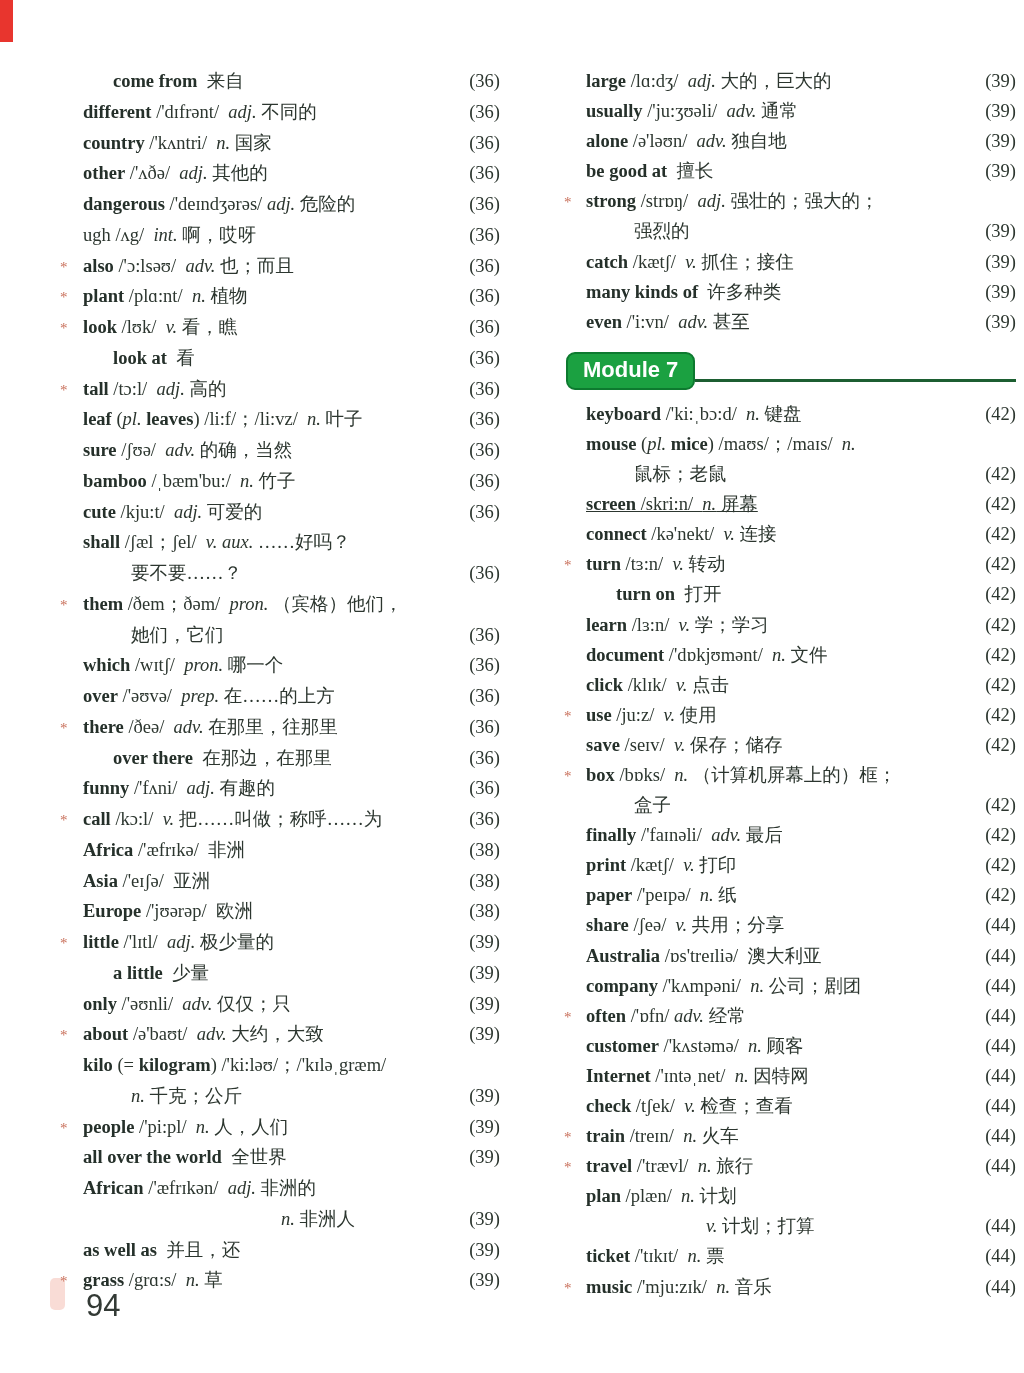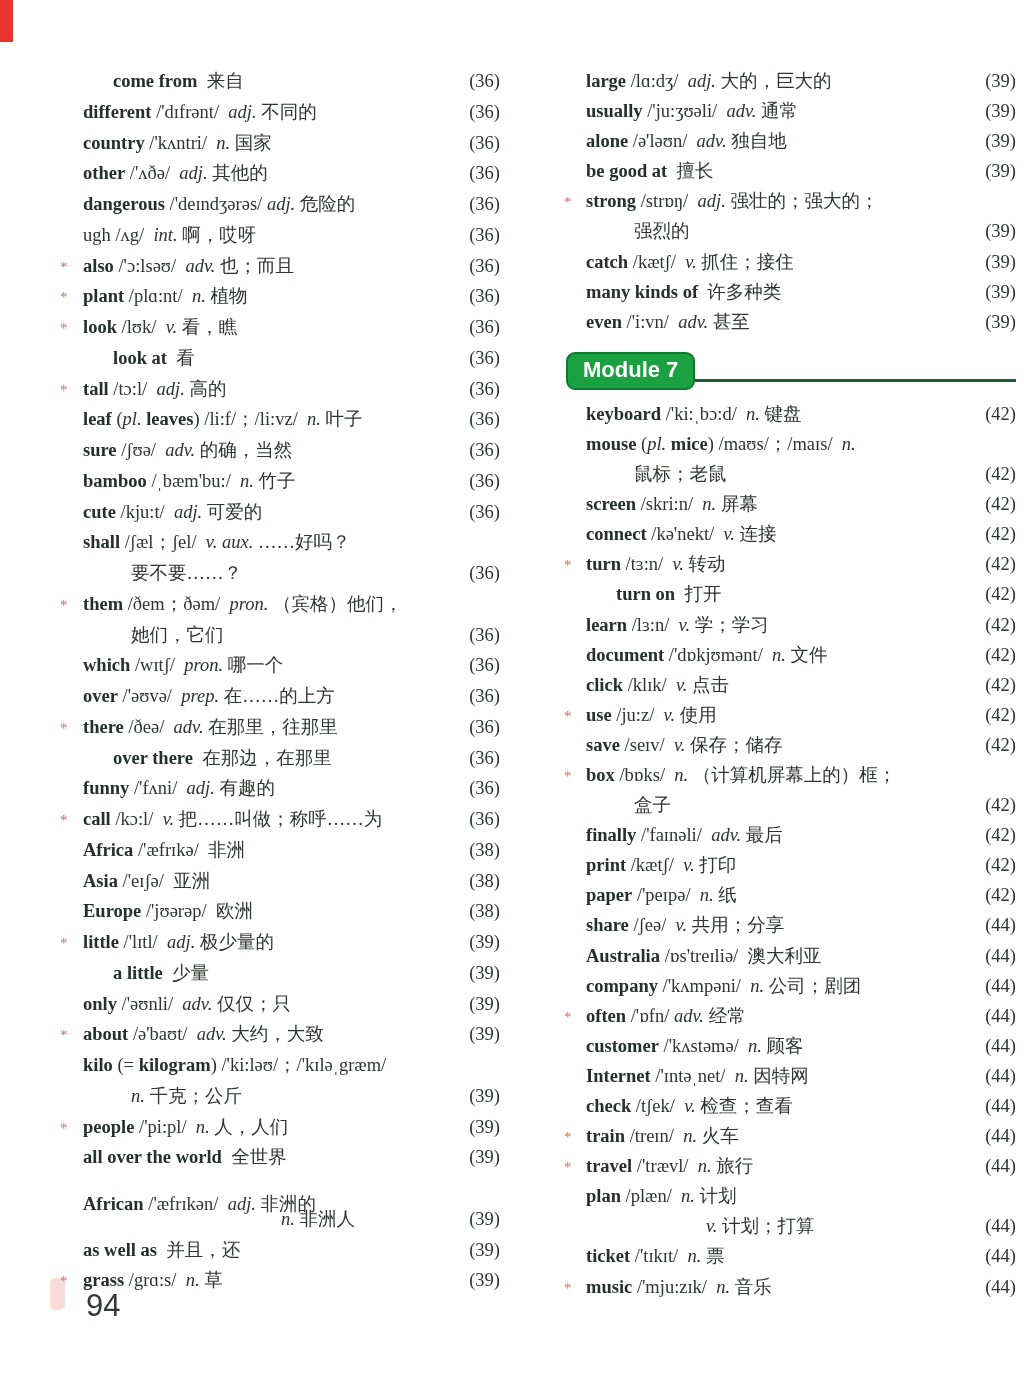--- a/index.html
+++ b/index.html
@@ -69,21 +69,21 @@
       <div class="row"><span class="star"></span><span class="content" style="padding-left: 0px;"><span class="p-b">Asia</span><span class="p-r"> /'eɪʃə/  亚洲</span></span><span class="pagenum">(38)</span></div>
       <div class="row"><span class="star"></span><span class="content" style="padding-left: 0px;"><span class="p-b">Europe</span><span class="p-r"> /'jʊərəp/  欧洲</span></span><span class="pagenum">(38)</span></div>
       <div class="row"><span class="star">*</span><span class="content" style="padding-left: 0px;"><span class="p-b">little</span><span class="p-r"> /'lɪtl/  </span><span class="p-i">adj.</span><span class="p-r"> 极少量的</span></span><span class="pagenum">(39)</span></div>
       <div class="row"><span class="star"></span><span class="content" style="padding-left: 30px;"><span class="p-b">a little</span><span class="p-r">  少量</span></span><span class="pagenum">(39)</span></div>
       <div class="row"><span class="star"></span><span class="content" style="padding-left: 0px;"><span class="p-b">only</span><span class="p-r"> /'əʊnli/  </span><span class="p-i">adv.</span><span class="p-r"> 仅仅；只</span></span><span class="pagenum">(39)</span></div>
       <div class="row"><span class="star">*</span><span class="content" style="padding-left: 0px;"><span class="p-b">about</span><span class="p-r"> /ə'baʊt/  </span><span class="p-i">adv.</span><span class="p-r"> 大约，大致</span></span><span class="pagenum">(39)</span></div>
       <div class="row"><span class="star"></span><span class="content" style="padding-left: 0px;"><span class="p-b">kilo</span><span class="p-r"> (= </span><span class="p-b">kilogram</span><span class="p-r">) /'ki:ləʊ/；/'kɪləˌgræm/</span></span><span class="pagenum"></span></div>
       <div class="row"><span class="star"></span><span class="content" style="padding-left: 48px;"><span class="p-i">n.</span><span class="p-r"> 千克；公斤</span></span><span class="pagenum">(39)</span></div>
       <div class="row"><span class="star">*</span><span class="content" style="padding-left: 0px;"><span class="p-b">people</span><span class="p-r"> /'pi:pl/  </span><span class="p-i">n.</span><span class="p-r"> 人，人们</span></span><span class="pagenum">(39)</span></div>
       <div class="row"><span class="star"></span><span class="content" style="padding-left: 0px;"><span class="p-b">all over the world</span><span class="p-r">  全世界</span></span><span class="pagenum">(39)</span></div>
-      <div class="row"><span class="star"></span><span class="content" style="padding-left: 0px; margin-top: 16px;"><span class="p-b">African</span><span class="p-r"> /'æfrɪkən/  </span><span class="p-i">adj.</span><span class="p-r"> 非洲的</span></span><span class="pagenum"></span></div>
+      <div class="row"><span class="star"></span><span class="content" style="padding-left: 0px;"><span class="p-b">African</span><span class="p-r"> /'æfrɪkən/  </span><span class="p-i">adj.</span><span class="p-r"> 非洲的</span></span><span class="pagenum"></span></div>
       <div class="row"><span class="star"></span><span class="content" style="padding-left: 198px;"><span class="p-i">n.</span><span class="p-r"> 非洲人</span></span><span class="pagenum">(39)</span></div>
       <div class="row"><span class="star"></span><span class="content" style="padding-left: 0px;"><span class="p-b">as well as</span><span class="p-r">  并且，还</span></span><span class="pagenum">(39)</span></div>
       <div class="row"><span class="star">*</span><span class="content" style="padding-left: 0px;"><span class="p-b">grass</span><span class="p-r"> /grɑ:s/  </span><span class="p-i">n.</span><span class="p-r"> 草</span></span><span class="pagenum">(39)</span></div>
     </div>
   <div class="col" id="col-right">
       <div class="row"><span class="star"></span><span class="content" style="padding-left: 0px;"><span class="p-b">large</span><span class="p-r"> /lɑ:dʒ/  </span><span class="p-i">adj.</span><span class="p-r"> 大的，巨大的</span></span><span class="pagenum">(39)</span></div>
       <div class="row"><span class="star"></span><span class="content" style="padding-left: 0px;"><span class="p-b">usually</span><span class="p-r"> /'ju:ʒʊəli/  </span><span class="p-i">adv.</span><span class="p-r"> 通常</span></span><span class="pagenum">(39)</span></div>
       <div class="row"><span class="star"></span><span class="content" style="padding-left: 0px;"><span class="p-b">alone</span><span class="p-r"> /ə'ləʊn/  </span><span class="p-i">adv.</span><span class="p-r"> 独自地</span></span><span class="pagenum">(39)</span></div>
       <div class="row"><span class="star"></span><span class="content" style="padding-left: 0px;"><span class="p-b">be good at</span><span class="p-r">  擅长</span></span><span class="pagenum">(39)</span></div>
       <div class="row"><span class="star">*</span><span class="content" style="padding-left: 0px;"><span class="p-b">strong</span><span class="p-r"> /strɒŋ/  </span><span class="p-i">adj.</span><span class="p-r"> 强壮的；强大的；</span></span><span class="pagenum"></span></div>
@@ -91,21 +91,21 @@
       <div class="row"><span class="star"></span><span class="content" style="padding-left: 0px;"><span class="p-b">catch</span><span class="p-r"> /kætʃ/  </span><span class="p-i">v.</span><span class="p-r"> 抓住；接住</span></span><span class="pagenum">(39)</span></div>
       <div class="row"><span class="star"></span><span class="content" style="padding-left: 0px;"><span class="p-b">many kinds of</span><span class="p-r">  许多种类</span></span><span class="pagenum">(39)</span></div>
       <div class="row"><span class="star"></span><span class="content" style="padding-left: 0px;"><span class="p-b">even</span><span class="p-r"> /'i:vn/  </span><span class="p-i">adv.</span><span class="p-r"> 甚至</span></span><span class="pagenum">(39)</span></div>
       <div class="module-header">
         <span class="module-badge">Module 7</span>
         <span class="module-line"></span>
       </div>
       <div class="row"><span class="star"></span><span class="content" style="padding-left: 0px;"><span class="p-b">keyboard</span><span class="p-r"> /'ki:ˌbɔ:d/  </span><span class="p-i">n.</span><span class="p-r"> 键盘</span></span><span class="pagenum">(42)</span></div>
       <div class="row"><span class="star"></span><span class="content" style="padding-left: 0px;"><span class="p-b">mouse</span><span class="p-r"> (</span><span class="p-i">pl.</span><span class="p-r"> </span><span class="p-b">mice</span><span class="p-r">) /maʊs/；/maɪs/  </span><span class="p-i">n.</span></span><span class="pagenum"></span></div>
       <div class="row"><span class="star"></span><span class="content" style="padding-left: 48px;"><span class="p-r">鼠标；老鼠</span></span><span class="pagenum">(42)</span></div>
-      <div class="row"><span class="star"></span><span class="content" style="padding-left: 0px;"><span class="p-b">screen</span><span class="p-r"> /skri:n/  </span><span class="p-i">n.</span><span class="p-r"> 屏幕</span></span><span class="pagenum">(42)</span></div>
+      <div class="row"><span class="star"></span><span class="content" style="padding-left: 0px; text-decoration: underline;"><span class="p-b">screen</span><span class="p-r"> /skri:n/  </span><span class="p-i">n.</span><span class="p-r"> 屏幕</span></span><span class="pagenum">(42)</span></div>
       <div class="row"><span class="star"></span><span class="content" style="padding-left: 0px;"><span class="p-b">connect</span><span class="p-r"> /kə'nekt/  </span><span class="p-i">v.</span><span class="p-r"> 连接</span></span><span class="pagenum">(42)</span></div>
       <div class="row"><span class="star">*</span><span class="content" style="padding-left: 0px;"><span class="p-b">turn</span><span class="p-r"> /tɜ:n/  </span><span class="p-i">v.</span><span class="p-r"> 转动</span></span><span class="pagenum">(42)</span></div>
       <div class="row"><span class="star"></span><span class="content" style="padding-left: 30px;"><span class="p-b">turn on</span><span class="p-r">  打开</span></span><span class="pagenum">(42)</span></div>
       <div class="row"><span class="star"></span><span class="content" style="padding-left: 0px;"><span class="p-b">learn</span><span class="p-r"> /lɜ:n/  </span><span class="p-i">v.</span><span class="p-r"> 学；学习</span></span><span class="pagenum">(42)</span></div>
       <div class="row"><span class="star"></span><span class="content" style="padding-left: 0px;"><span class="p-b">document</span><span class="p-r"> /'dɒkjʊmənt/  </span><span class="p-i">n.</span><span class="p-r"> 文件</span></span><span class="pagenum">(42)</span></div>
       <div class="row"><span class="star"></span><span class="content" style="padding-left: 0px;"><span class="p-b">click</span><span class="p-r"> /klɪk/  </span><span class="p-i">v.</span><span class="p-r"> 点击</span></span><span class="pagenum">(42)</span></div>
       <div class="row"><span class="star">*</span><span class="content" style="padding-left: 0px;"><span class="p-b">use</span><span class="p-r"> /ju:z/  </span><span class="p-i">v.</span><span class="p-r"> 使用</span></span><span class="pagenum">(42)</span></div>
       <div class="row"><span class="star"></span><span class="content" style="padding-left: 0px;"><span class="p-b">save</span><span class="p-r"> /seɪv/  </span><span class="p-i">v.</span><span class="p-r"> 保存；储存</span></span><span class="pagenum">(42)</span></div>
       <div class="row"><span class="star">*</span><span class="content" style="padding-left: 0px;"><span class="p-b">box</span><span class="p-r"> /bɒks/  </span><span class="p-i">n.</span><span class="p-r"> （计算机屏幕上的）框；</span></span><span class="pagenum"></span></div>
       <div class="row"><span class="star"></span><span class="content" style="padding-left: 48px;"><span class="p-r">盒子</span></span><span class="pagenum">(42)</span></div>

